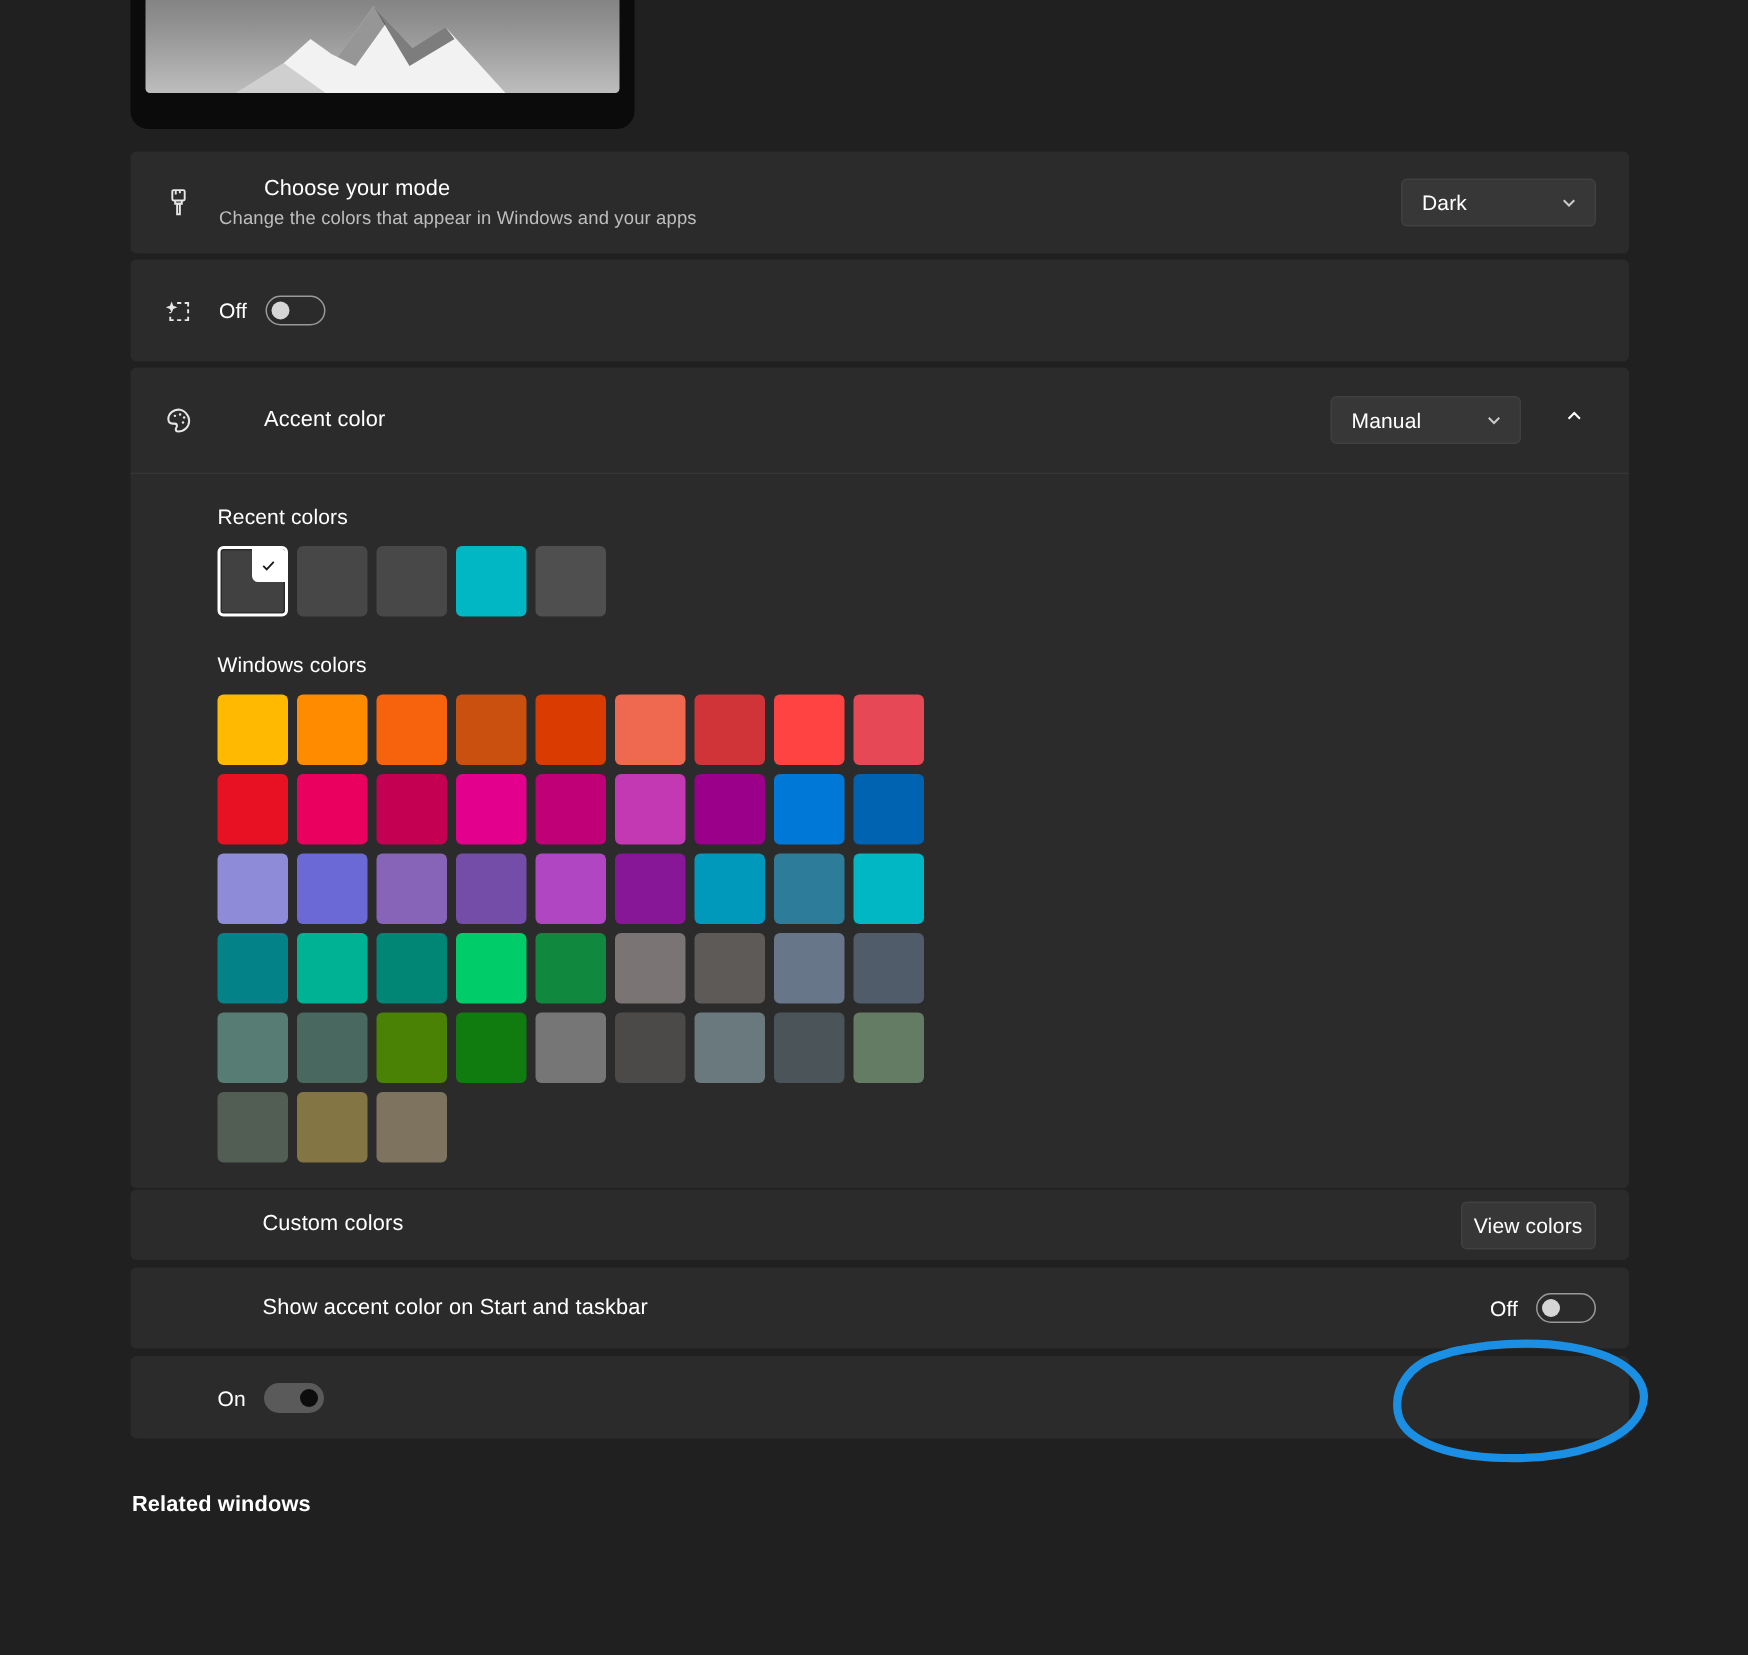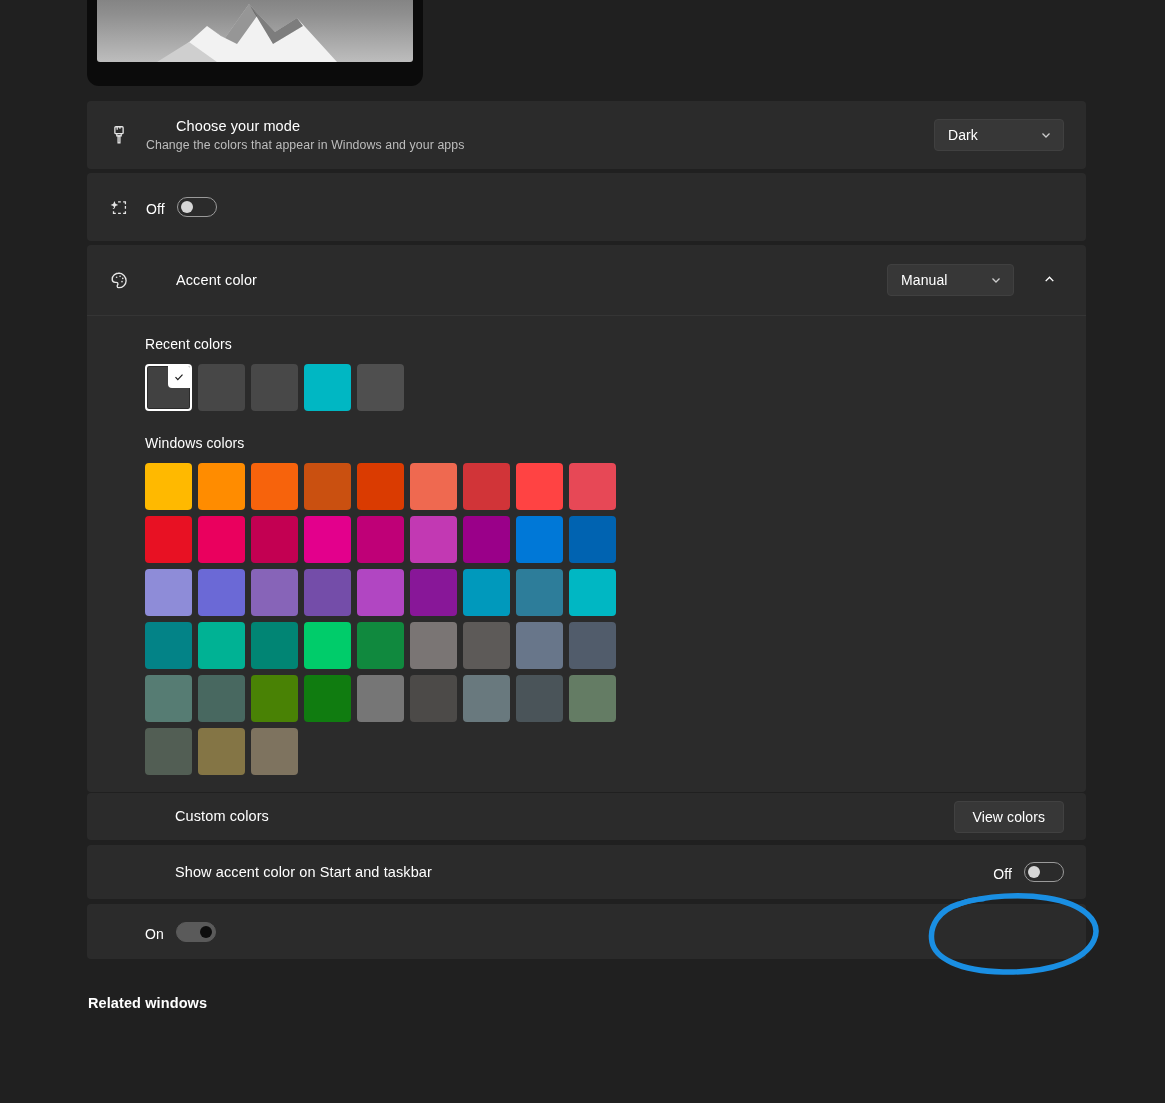--- a/index.html
+++ b/index.html
@@ -87,21 +87,21 @@
   .row-sub {
     font-size: 12.3px;
     color: #bdbdbd;
     line-height: 17px;
     margin-top: 1px;
     letter-spacing: 0.1px;
   }
 
   .row-right {
     display: flex;
-    align-items: flex-end;
+    align-items: center;
     gap: 12px;
   }
 
   
   .dropdown {
     display: flex;
     align-items: center;
     justify-content: space-between;
     background: #373737;
     border: 1px solid #404040;
@@ -155,21 +155,21 @@
     border-radius: 50%;
     background: #0d0d0d;
   }
 
   
   .btn {
     background: #373737;
     border: 1px solid #414141;
     border-radius: 4px;
     height: 32px;
-    padding: 0 18px;
+    padding: 0 8px;
     display: flex;
     align-items: center;
     justify-content: center;
     color: #ffffff;
     font-size: 14px;
     letter-spacing: 0.1px;
   }
 
   
   .expander-body {

